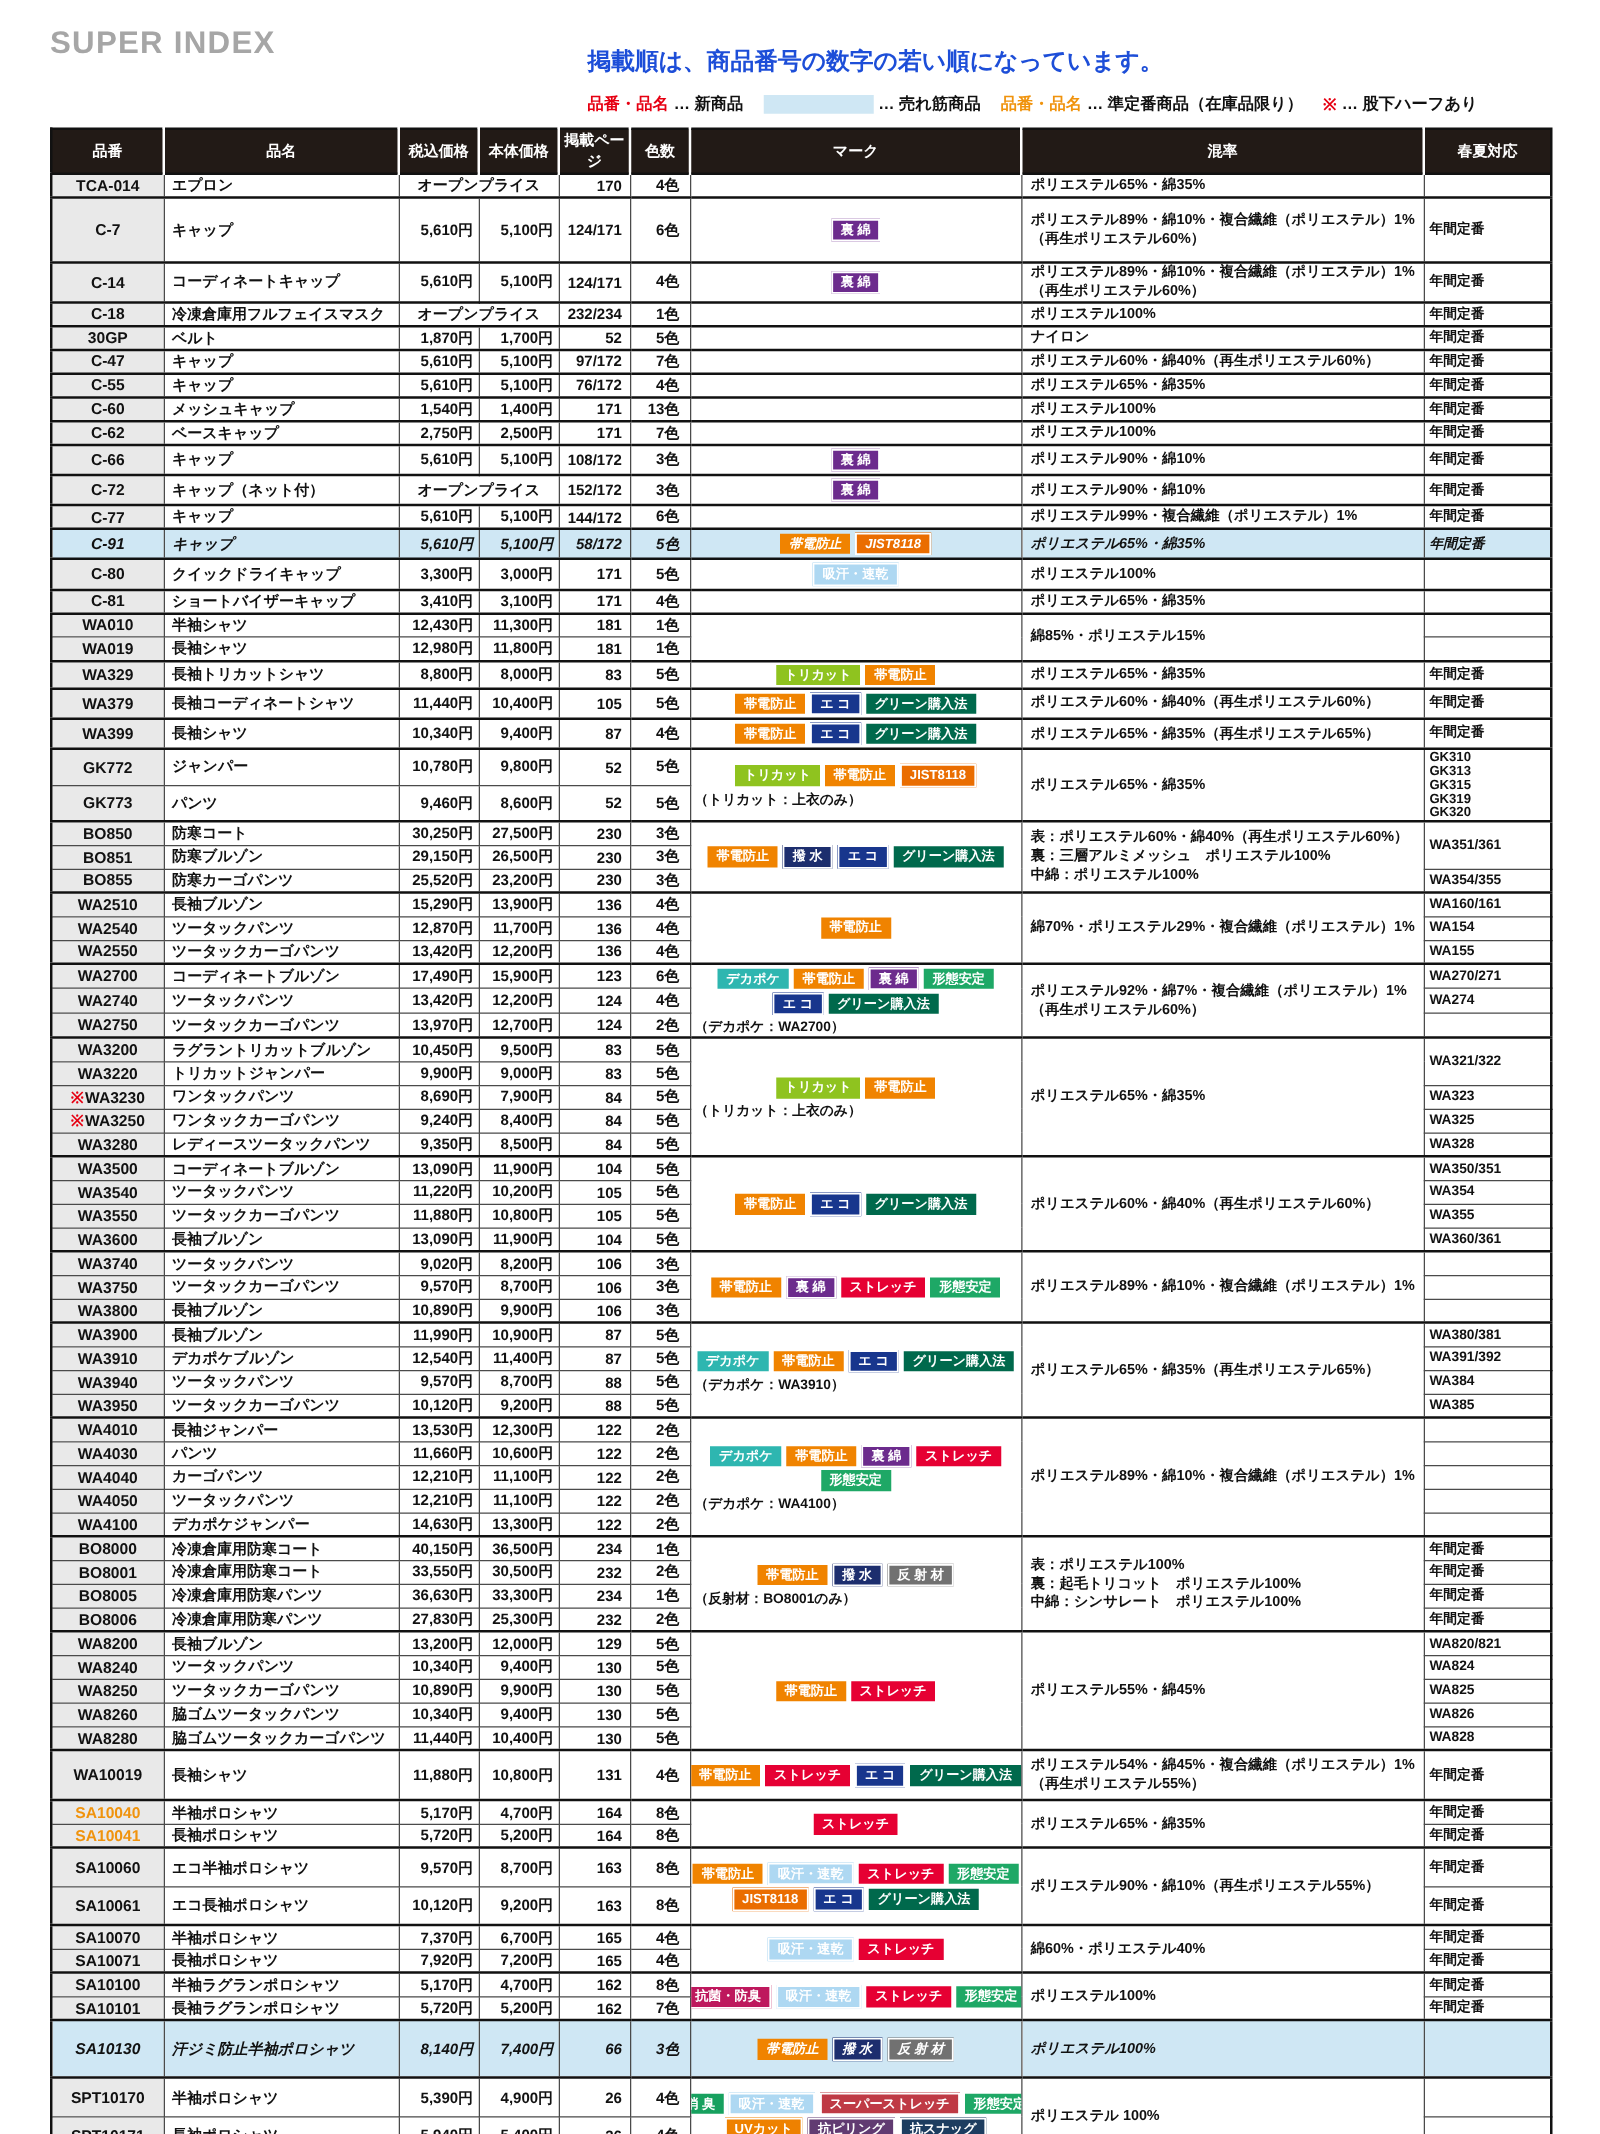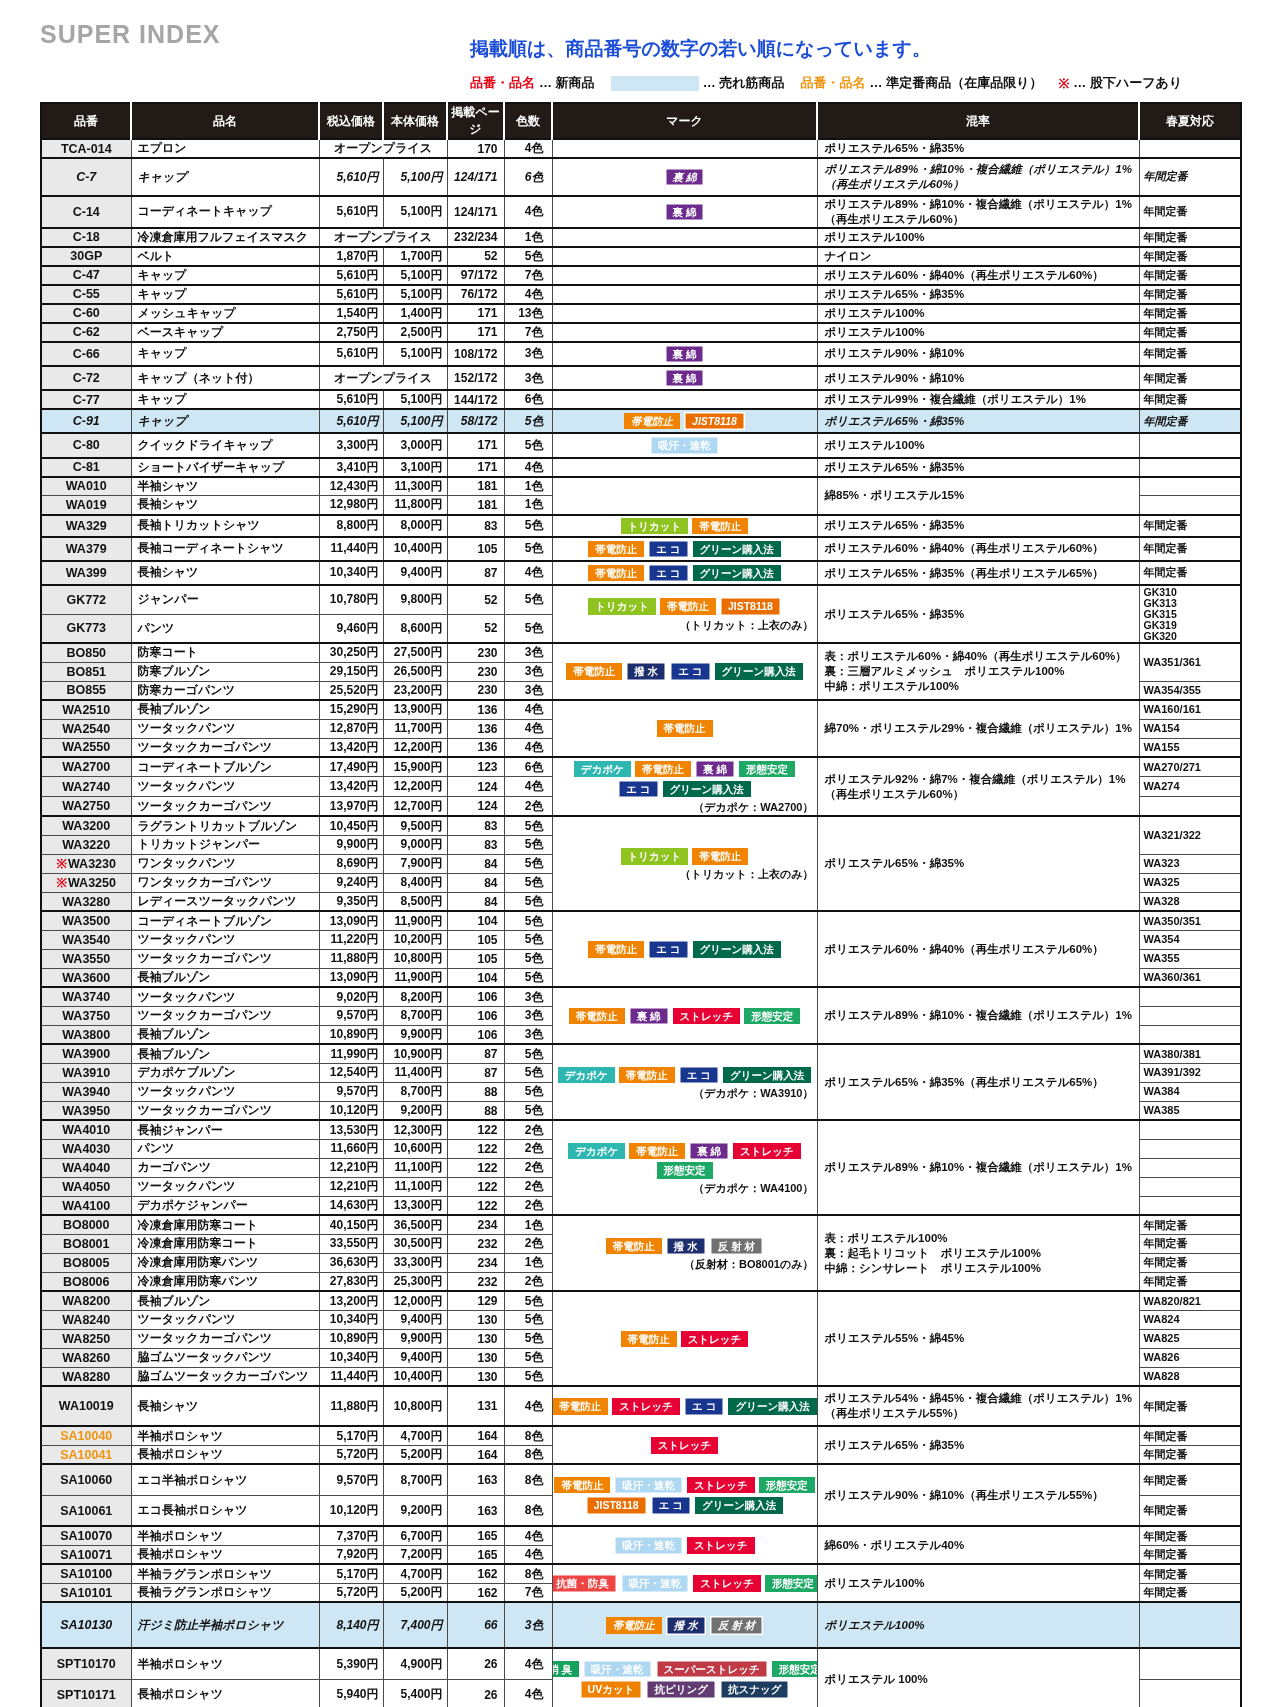--- a/index.html
+++ b/index.html
@@ -30,21 +30,21 @@
   tr.hl td { background:#cfe7f4;font-style:italic; }
   .c-code { background:#e9e9e9; text-align:center; font-weight:bold; font-size:12.5px; white-space:nowrap; }
   tr.hl .c-code { background:#cfe7f4; }
   .star { color:#e60012; margin-right:1px; }
   .oc { color:#f0930d; }
   .c-name { font-weight:600; padding-left:6px; white-space:nowrap; }
   .c-price { text-align:right; font-weight:600; padding-right:4px; white-space:nowrap; }
   .c-open { text-align:center; font-weight:600; white-space:nowrap; }
   .c-page { text-align:right; font-weight:600; padding-right:6px; white-space:nowrap; }
   .c-col { text-align:right; font-weight:600; padding-right:8px; white-space:nowrap; }
-  .c-mark { text-align:right; }
+  .c-mark { text-align:left; }
   .bl { display:flex; justify-content:center; align-items:center; gap:4px; margin:2px 0; }
   .bdg { display:inline-block; color:#fff; font-size:10.5px; font-weight:bold; padding:1px 7px; line-height:1.35; white-space:nowrap; }
   .bdg.fr { box-shadow: inset 0 0 0 1.5px #fff; padding:2px 8px; }
   .mnote { font-size:11px; font-weight:600; margin-top:1px; }
   .c-blend { font-size:11.5px; font-weight:600; padding-left:7px; line-height:1.3; }
   .c-spring { font-size:11px; font-weight:600; padding-left:4px; line-height:1.2; white-space:nowrap; }
   .c-spring.sm { font-size:10.5px; line-height:1.05; }
 </style>
 </head>
 <body>
@@ -108,21 +108,21 @@
           <td class="c-name">エプロン</td>
           <td class="c-open" colspan="2">オープンプライス</td>
           <td class="c-page">170</td>
           <td class="c-col">4色</td>
           <td class="c-mark" rowspan="1"></td>
           <td class="c-blend" rowspan="1">
             <div>ポリエステル65%・綿35%</div>
           </td>
           <td class="c-spring" rowspan="1"></td>
         </tr>
-        <tr class="gs" style="height: 38px; font-style: italic;">
+        <tr class="gs" style="height: 52px;">
           <td class="c-code"><span>C-7</span></td>
           <td class="c-name">キャップ</td>
           <td class="c-price">5,610円</td>
           <td class="c-price">5,100円</td>
           <td class="c-page">124/171</td>
           <td class="c-col">6色</td>
           <td class="c-mark" rowspan="1">
             <div class="bl">
               <span class="bdg fr" style="background: rgb(108, 43, 141);">裏 綿</span>
             </div>
@@ -1111,21 +1111,21 @@
         </tr>
         <tr class="gs">
           <td class="c-code"><span>SA10100</span></td>
           <td class="c-name">半袖ラグランポロシャツ</td>
           <td class="c-price">5,170円</td>
           <td class="c-price">4,700円</td>
           <td class="c-page">162</td>
           <td class="c-col">8色</td>
           <td class="c-mark" rowspan="2">
             <div class="bl">
-              <span class="bdg fr" style="background: #ef4444;">抗菌・防臭</span>
+              <span class="bdg fr" style="background: #be185d;">抗菌・防臭</span>
               <span class="bdg fr" style="background: rgb(174, 216, 242);">吸汗・速乾</span>
               <span class="bdg" style="background: rgb(230, 0, 51);">ストレッチ</span>
               <span class="bdg" style="background: rgb(30, 168, 102);">形態安定</span>
             </div>
           </td>
           <td class="c-blend" rowspan="2">
             <div>ポリエステル100%</div>
           </td>
           <td class="c-spring" rowspan="1">
             <div>年間定番</div>

